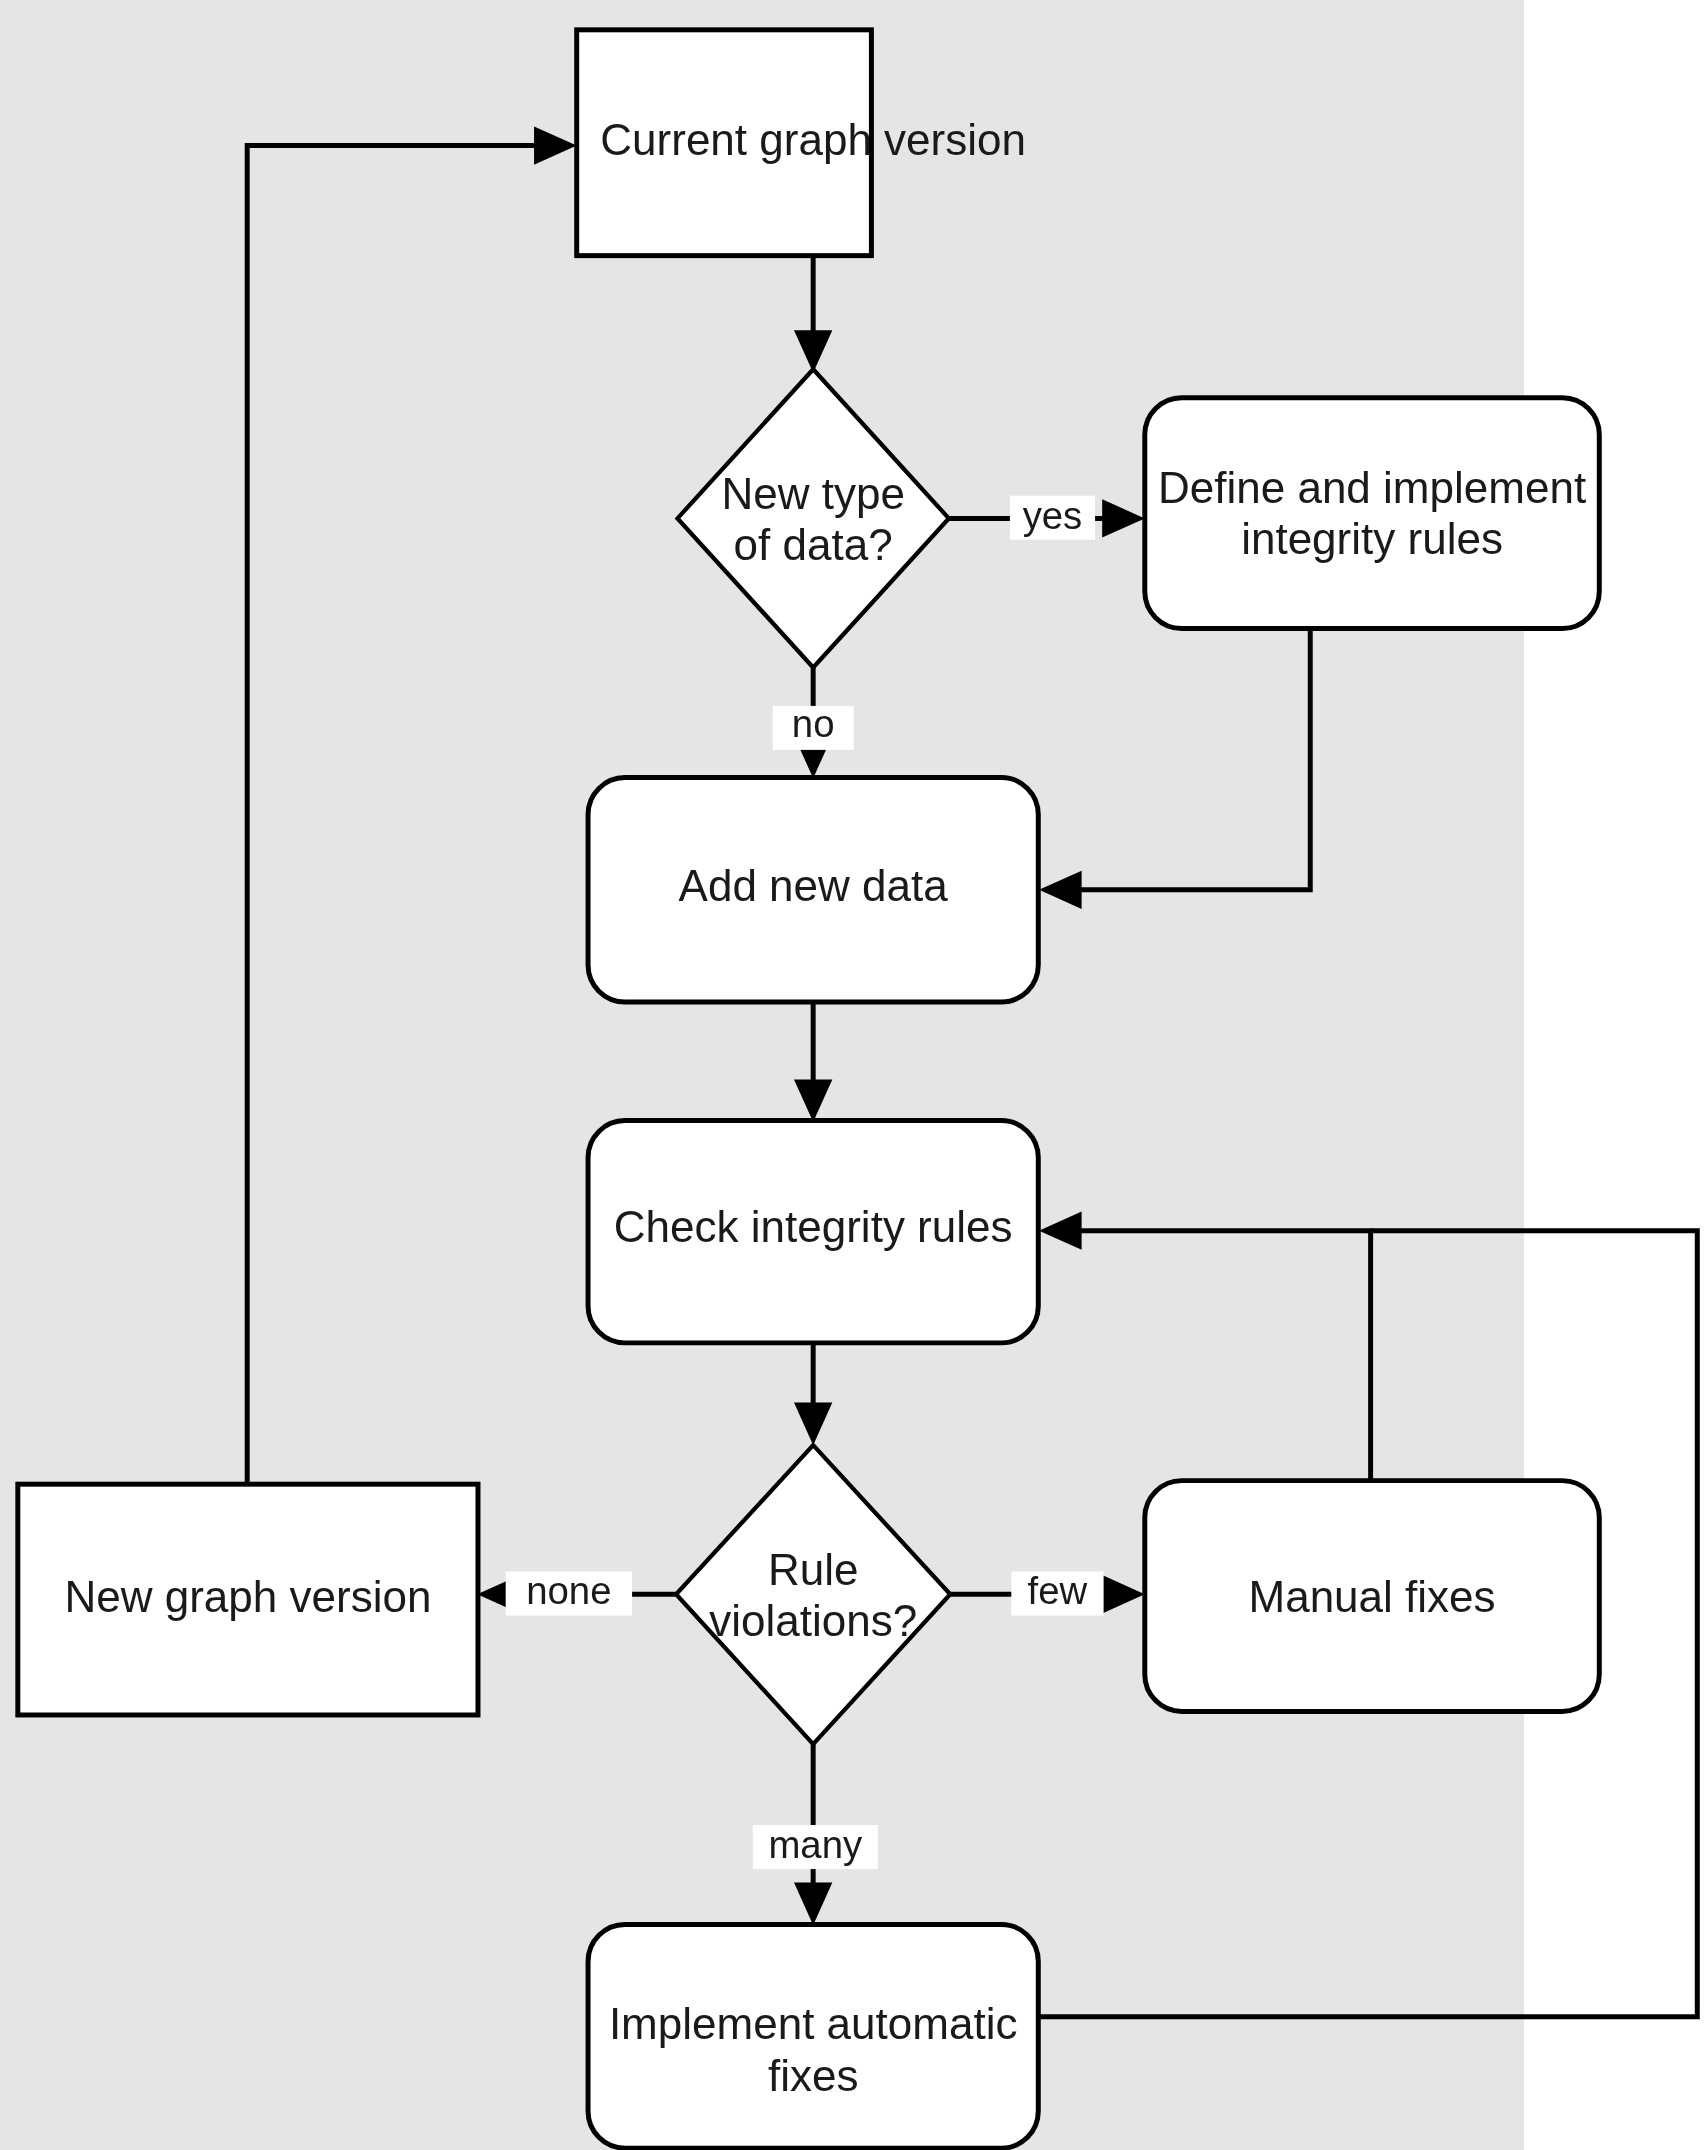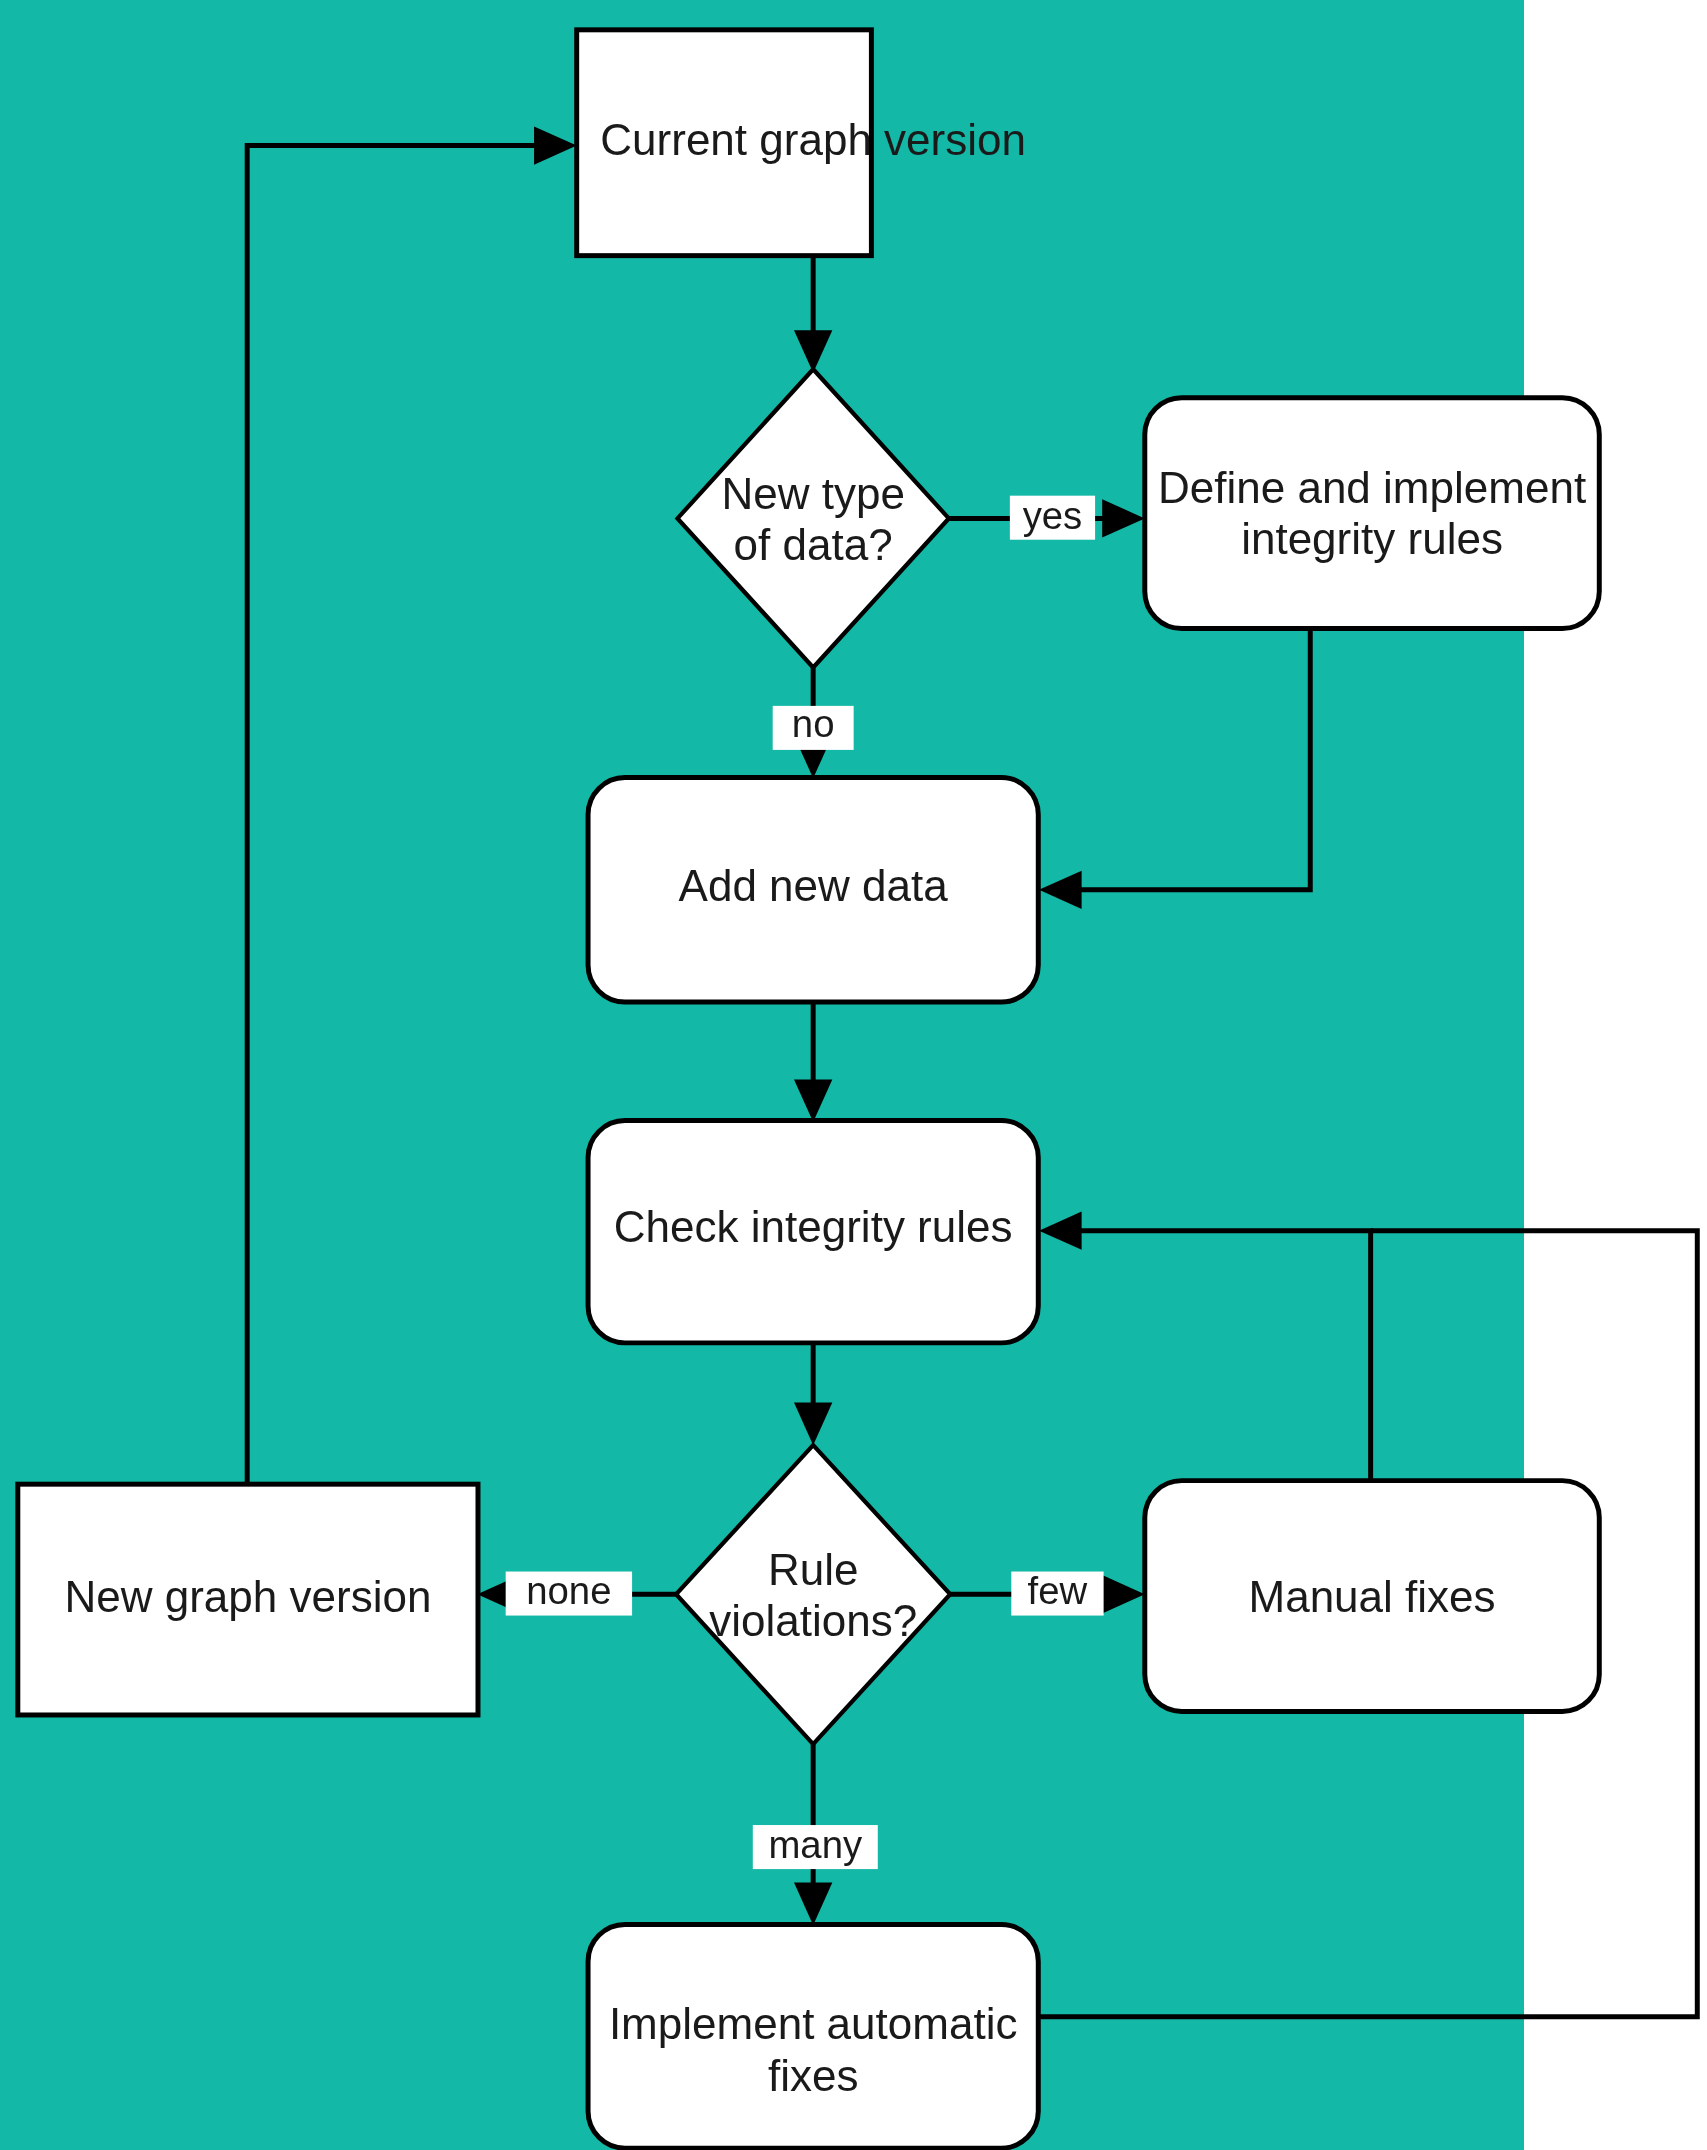--- a/index.html
+++ b/index.html
@@ -10,21 +10,21 @@
   body {
     width: 1708px;
     height: 2151px;
     font-family: "Liberation Sans", sans-serif;
     overflow: hidden;
   }
   #flowchart-root {
     position: relative;
     width: 1524px;
     height: 2151px;
-    background: #14b8a6;
+    background: #e5e5e5;
   }
   svg.diagram {
     display: block;
     width: 1708px;
     height: 2151px;
   }
   .node-shape {
     fill: #ffffff;
     stroke: #000000;
     stroke-width: 7;

